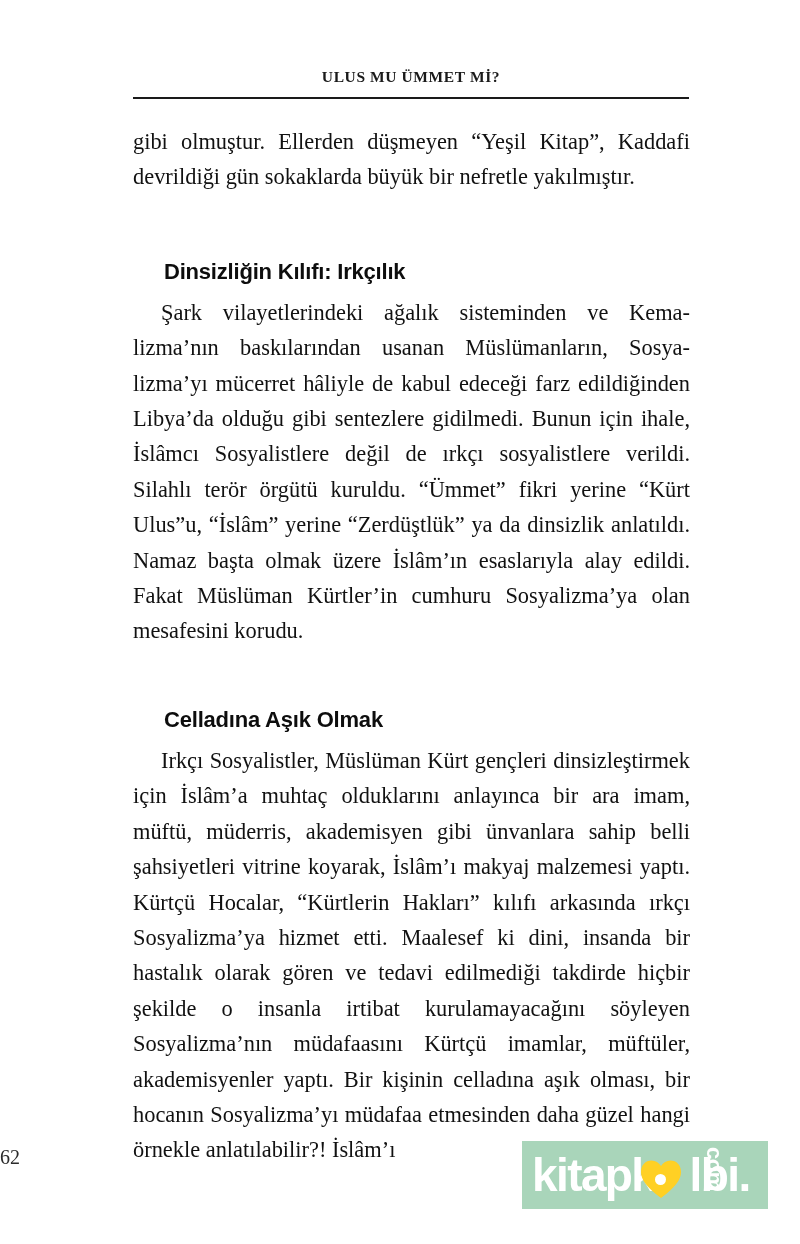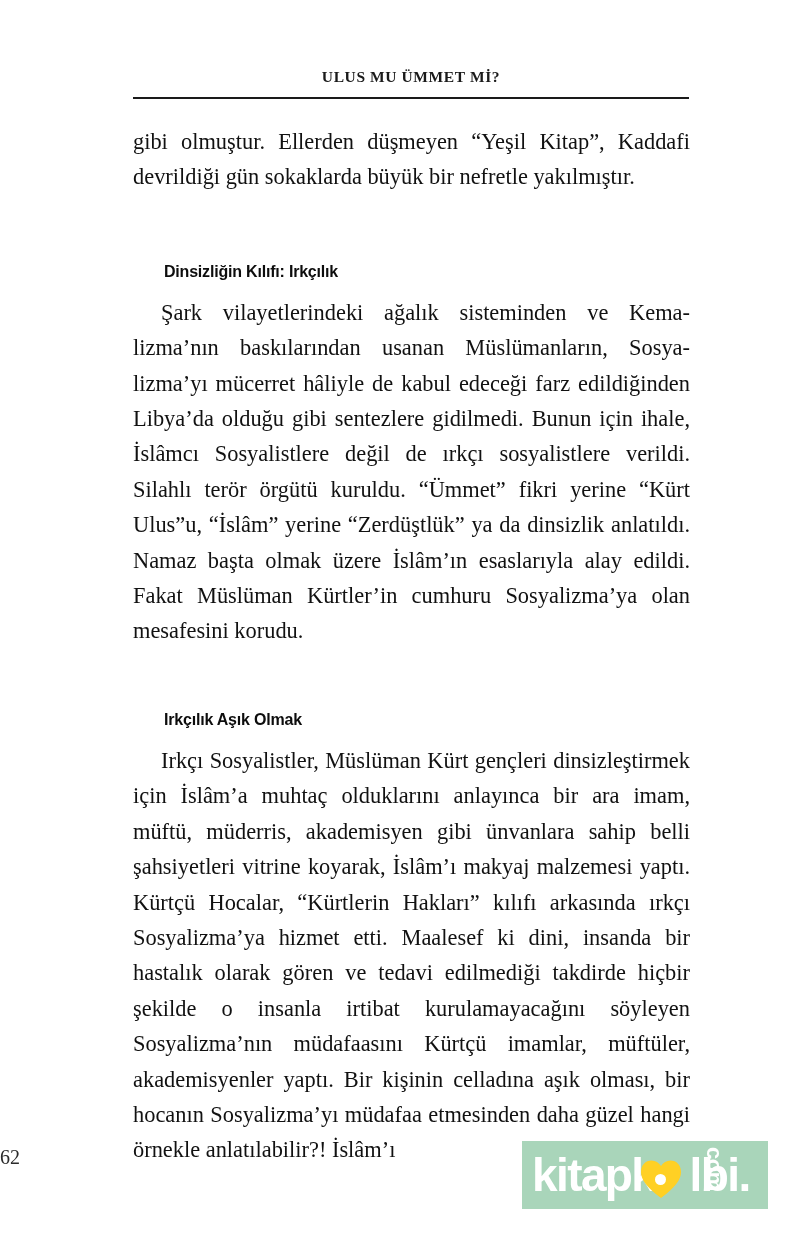--- a/index.html
+++ b/index.html
@@ -68,21 +68,21 @@
   }
 
   p.body.indent {
     text-indent: 28px;
   }
 
   h2.section {
     margin: 0;
     font-family: "Liberation Sans", sans-serif;
     font-weight: bold;
-    font-size: 16px;
+    font-size: 22px;
     line-height: 26px;
     letter-spacing: -0.2px;
     color: #0d0d0d;
     text-indent: 0;
     padding-left: 31px;
   }
 
   .gap-after-open   { height: 64px; }
   .gap-after-h2     { height: 10px; }
   .gap-after-para   { height: 58px; }
@@ -177,21 +177,21 @@
     <div class="gap-after-open"></div>
 
     <h2 class="section">Dinsizliğin Kılıfı: Irkçılık</h2>
 
     <div class="gap-after-h2"></div>
 
     <p class="body indent">Şark vilayetlerindeki ağalık sisteminden ve Kema­lizma’nın baskılarından usanan Müslümanların, Sosya­lizma’yı mücerret hâliyle de kabul edeceği farz edildiğin­den Libya’da olduğu gibi sentezlere gidilmedi. Bunun için ihale, İslâmcı Sosyalistlere değil de ırkçı sosyalistlere verildi. Silahlı terör örgütü kuruldu. “Ümmet” fikri ye­rine “Kürt Ulus”u, “İslâm” yerine “Zerdüştlük” ya da din­sizlik anlatıldı. Namaz başta olmak üzere İslâm’ın esasla­rıyla alay edildi. Fakat Müslüman Kürtler’in cumhuru Sosyalizma’ya olan mesafesini korudu.</p>
 
     <div class="gap-after-para"></div>
 
-    <h2 class="section">Irkçılık Aşık Olmak</h2>
+    <h2 class="section">Celladına Aşık Olmak</h2>
 
     <div class="gap-after-h2"></div>
 
     <p class="body indent">Irkçı Sosyalistler, Müslüman Kürt gençleri dinsizleş­tirmek için İslâm’a muhtaç olduklarını anlayınca bir ara imam, müftü, müderris, akademisyen gibi ünvanlara sa­hip belli şahsiyetleri vitrine koyarak, İslâm’ı makyaj mal­zemesi yaptı. Kürtçü Hocalar, “Kürtlerin Hakları” kılıfı arkasında ırkçı Sosyalizma’ya hizmet etti. Maalesef ki dini, insanda bir hastalık olarak gören ve tedavi edilme­diği takdirde hiçbir şekilde o insanla irtibat kurulamaya­cağını söyleyen Sosyalizma’nın müdafaasını Kürtçü imamlar, müftüler, akademisyenler yaptı. Bir kişinin cel­ladına aşık olması, bir hocanın Sosyalizma’yı müdafaa et­mesinden daha güzel hangi örnekle anlatılabilir?! İslâm’ı</p>
 
   </div>
 
   <div class="folio">62</div>
 
   <div class="watermark">

